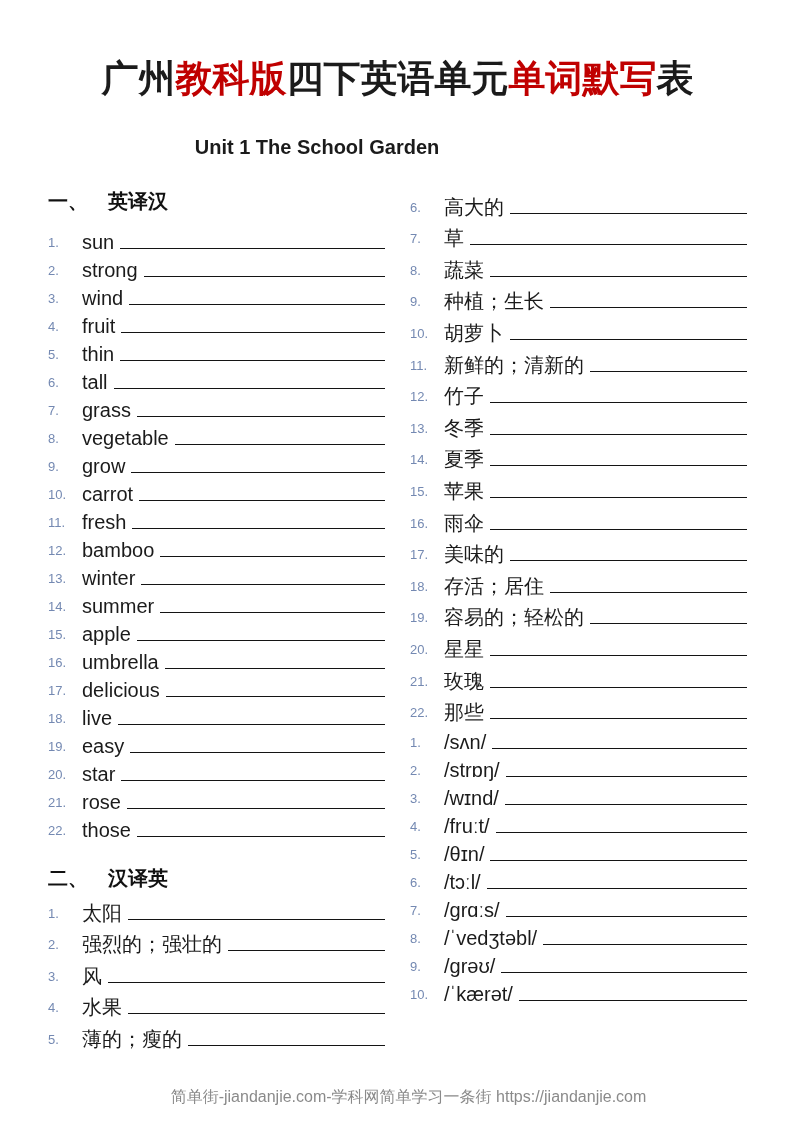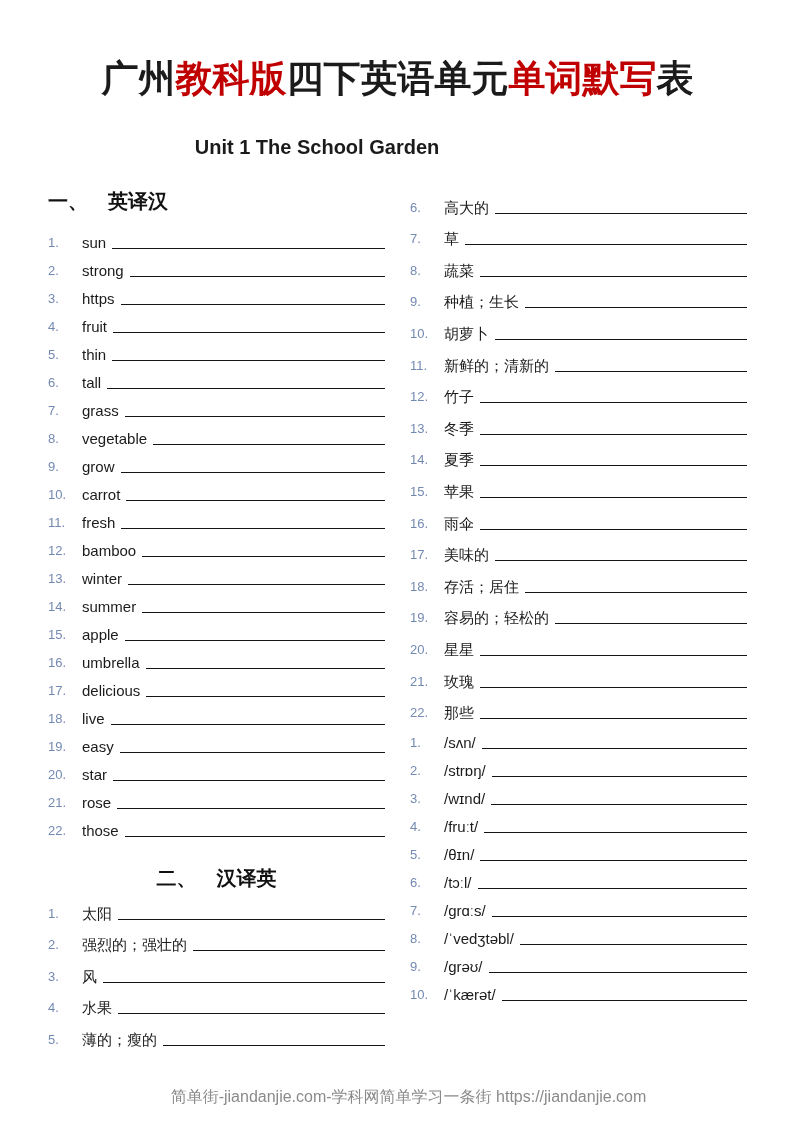--- a/index.html
+++ b/index.html
@@ -58,35 +58,35 @@
   .num{
     flex:none;
     width:34px;
     font-size:13px;
     line-height:19px;
     padding-bottom:3px;
     color:var(--number-blue);
   }
   .text{
     flex:none;
-    font-size:15px;
+    font-size:20px;
     line-height:19px;
     padding-bottom:3px;
     margin-right:6px;
     white-space:nowrap;
     color:var(--ink);
   }
   .line{
     flex:1;
     border-bottom:1.5px solid #141414;
     margin-bottom:6px;
     min-width:30px;
   }
   .mt-list-1{margin-top:13px;}
-  .mt-h2{margin-top:22px;text-align:center;}
+  .mt-h2{margin-top:22px;}
   .mt-list-2{margin-top:3px;}
   .mt-h3{margin-top:26px;}
   .mt-list-3{margin-top:2px;}
   .footer{
     position:absolute;
     left:0;right:0;
     bottom:16px;
     text-align:center;
   }
   .footer .site-line{
@@ -128,21 +128,21 @@
           </div>
 
           <div class="row">
             <span class="num">2.</span>
             <span class="text">strong</span>
             <span class="line"></span>
           </div>
 
           <div class="row">
             <span class="num">3.</span>
-            <span class="text">https</span>
+            <span class="text">wind</span>
             <span class="line"></span>
           </div>
 
           <div class="row">
             <span class="num">4.</span>
             <span class="text">fruit</span>
             <span class="line"></span>
           </div>
 
           <div class="row">

